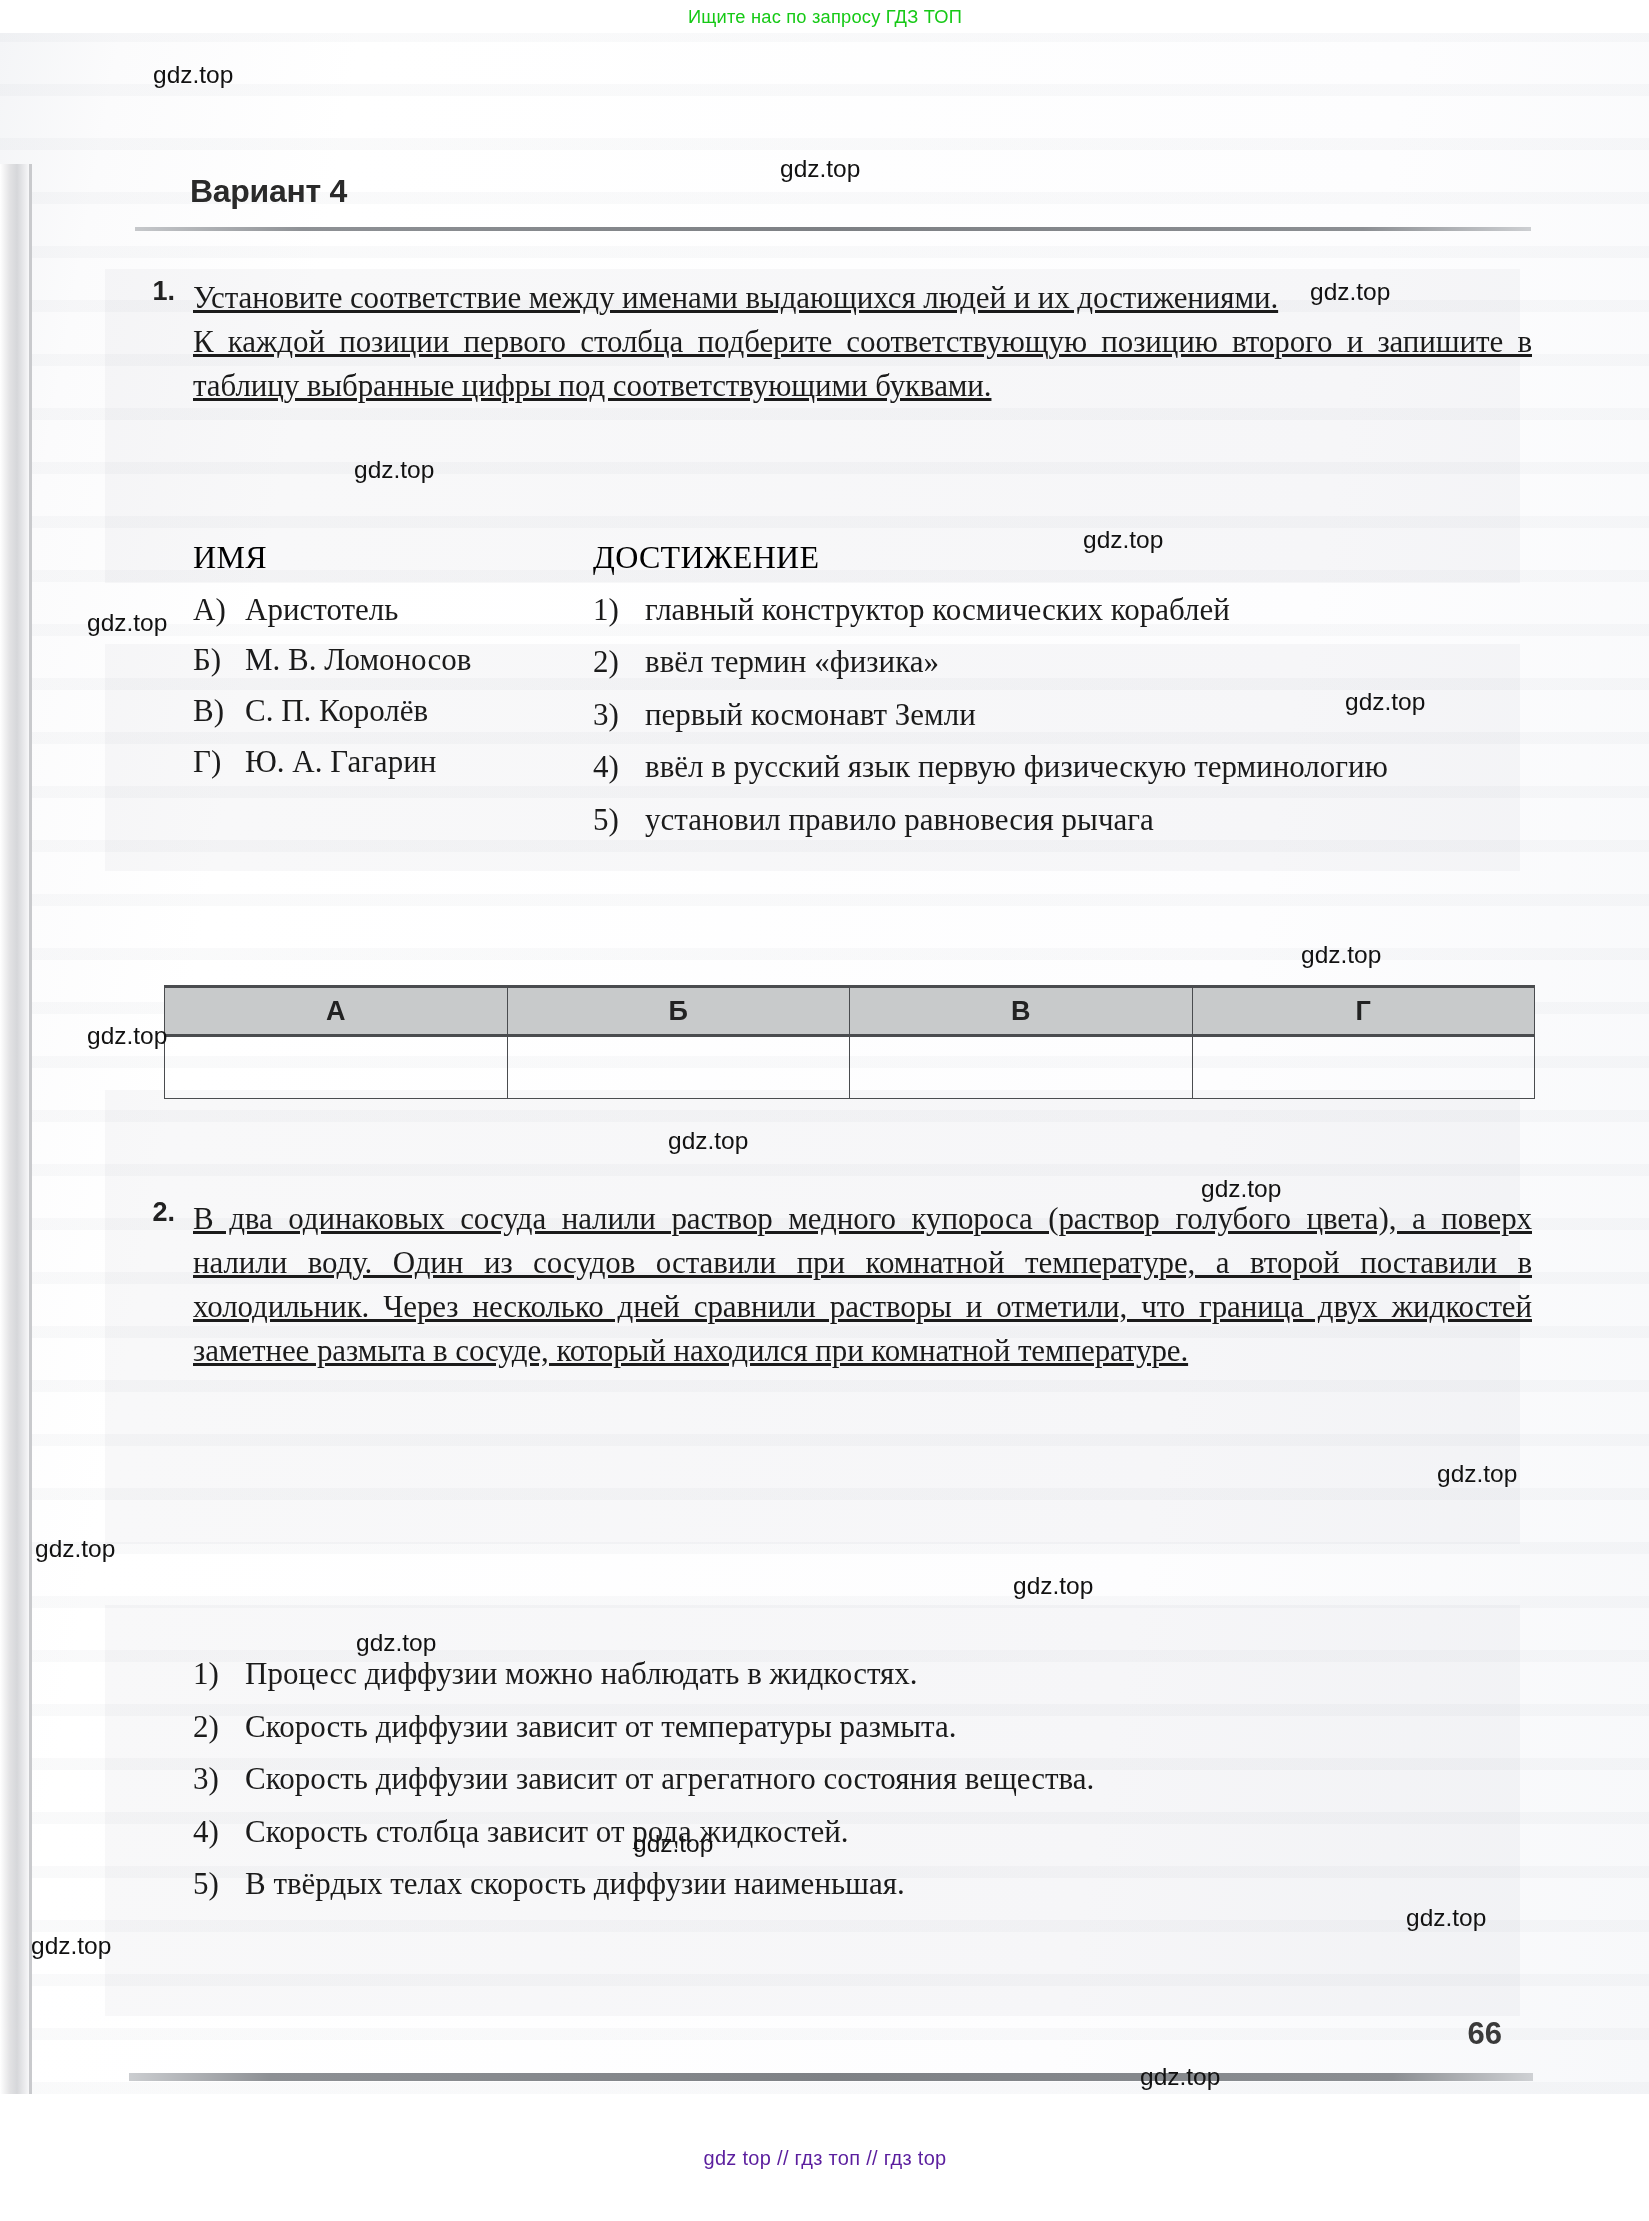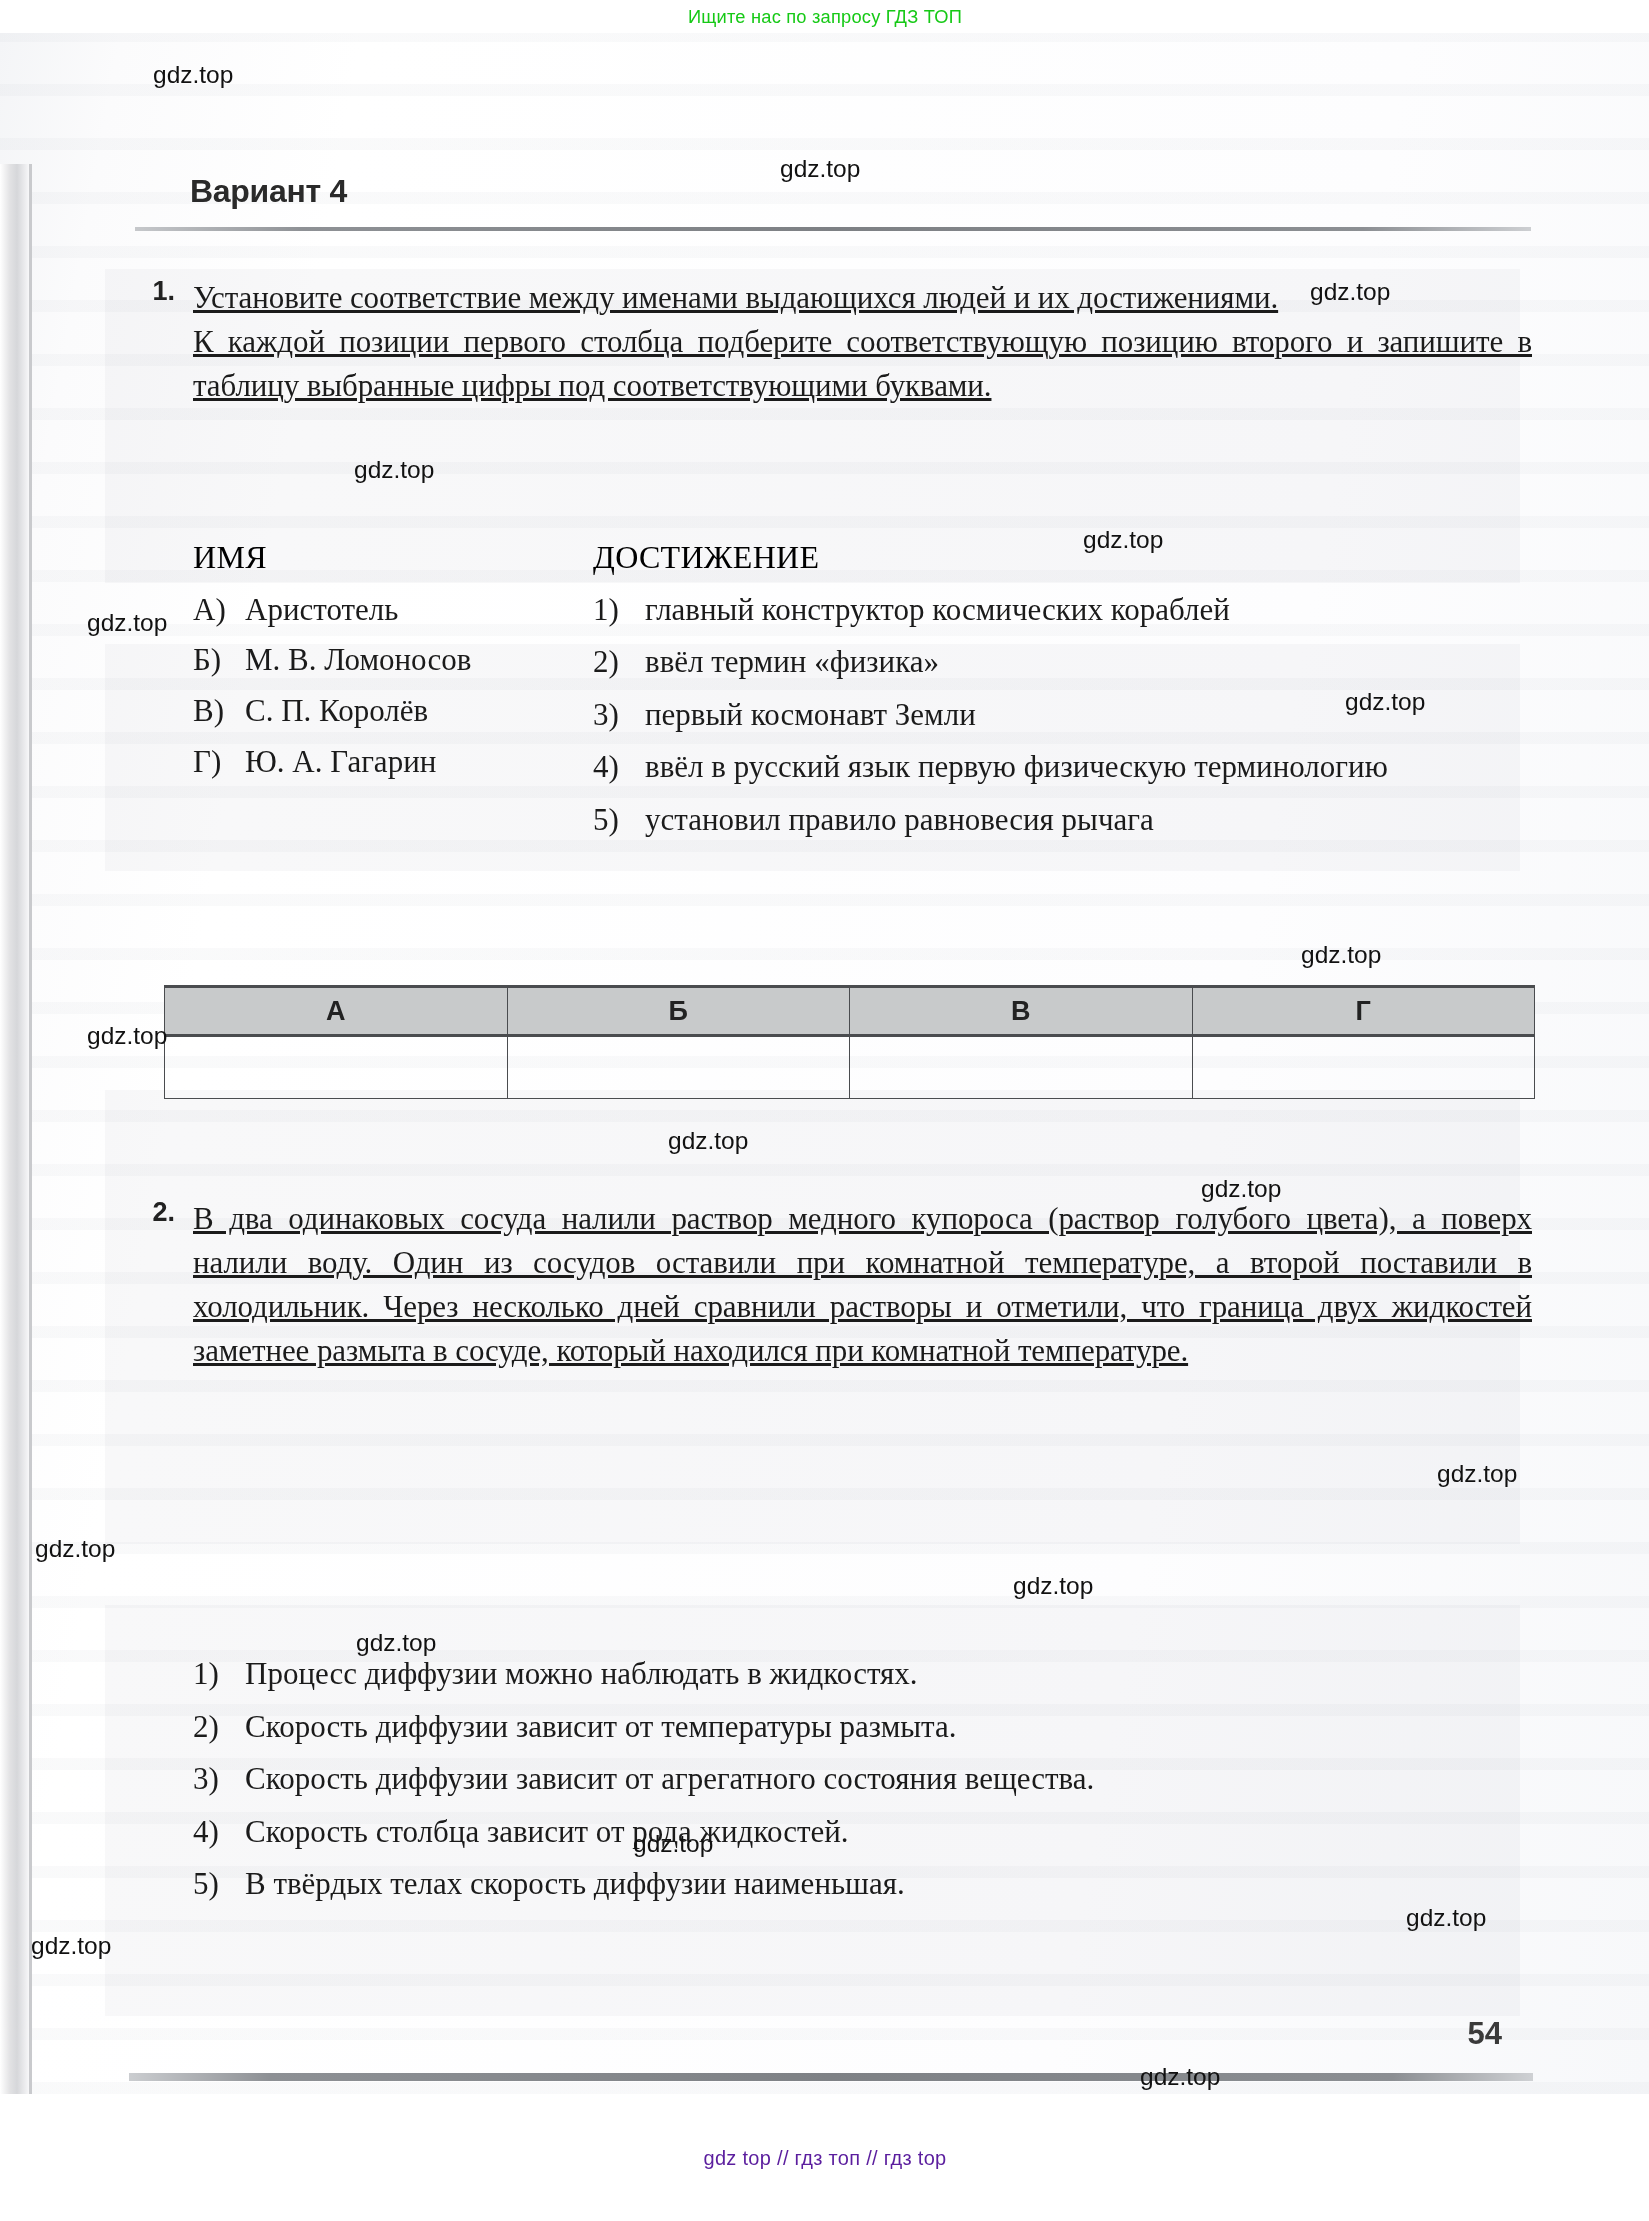--- a/index.html
+++ b/index.html
@@ -340,21 +340,21 @@
         <span class="marker">4)</span>
         <span>Скорость столбца зависит от рода жидкостей.</span>
       </div>
       <div class="li">
         <span class="marker">5)</span>
         <span>В твёрдых телах скорость диффузии наименьшая.</span>
       </div>
     </div>
   </div>
 
-  <div class="page-num">54</div>
+  <div class="page-num">66</div>
   <div class="bottom-rule"></div>
 
 </div>
 
 <div id="wm-layer">
     <div class="wm" style="left: 153px; top: 61px;">gdz.top</div>
     <div class="wm" style="left: 780px; top: 155px;">gdz.top</div>
     <div class="wm" style="left: 1310px; top: 278px;">gdz.top</div>
     <div class="wm" style="left: 354px; top: 456px;">gdz.top</div>
     <div class="wm" style="left: 1083px; top: 526px;">gdz.top</div>

